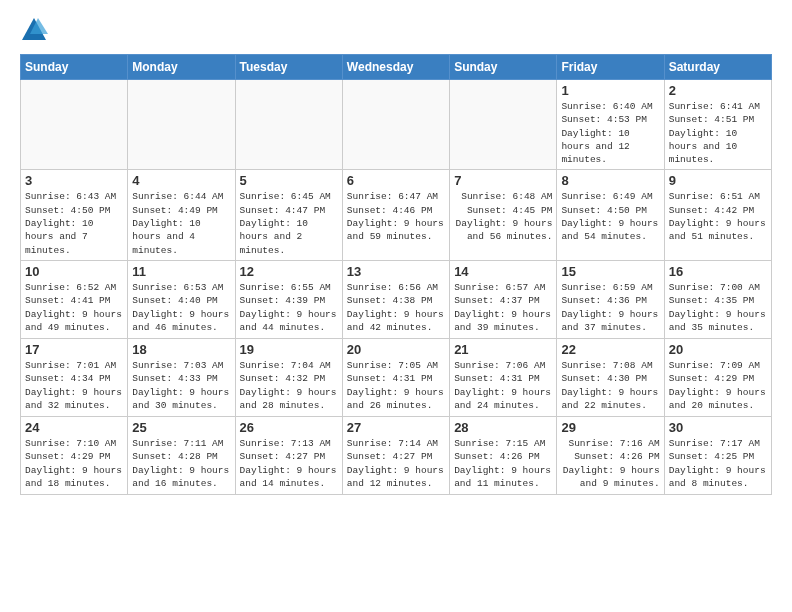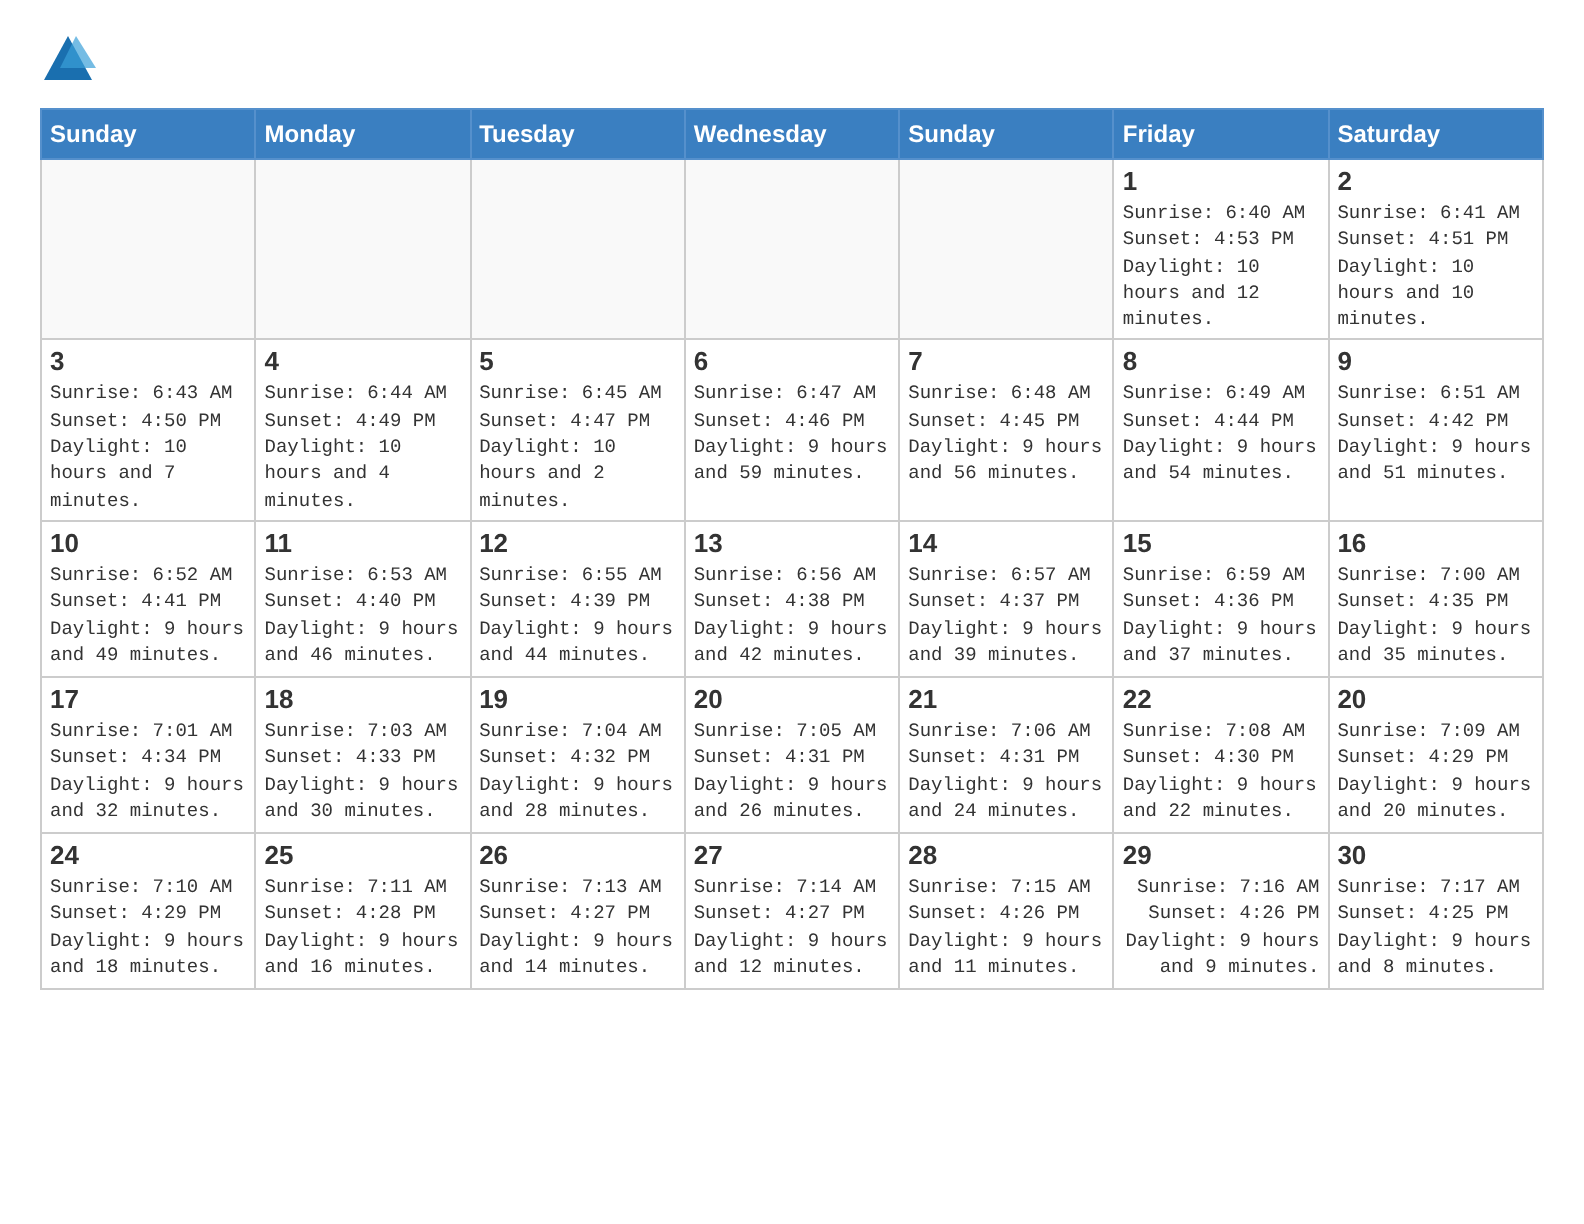--- a/index.html
+++ b/index.html
@@ -164,28 +164,28 @@
 Daylight: 10 hours and 2 minutes.</div>
           </td>
           <td>
             <div class="day-number">6</div>
             <div class="day-info" style="white-space: pre-line;">Sunrise: 6:47 AM
 Sunset: 4:46 PM
 Daylight: 9 hours and 59 minutes.</div>
           </td>
           <td>
             <div class="day-number">7</div>
-            <div class="day-info" style="white-space: pre-line;">Sunrise: 6:48 AM
+            <div class="day-info" style="white-space: pre-line; text-align: right;">Sunrise: 6:48 AM
 Sunset: 4:45 PM
 Daylight: 9 hours and 56 minutes.</div>
           </td>
           <td>
             <div class="day-number">8</div>
             <div class="day-info" style="white-space: pre-line;">Sunrise: 6:49 AM
-Sunset: 4:44 PM
+Sunset: 4:50 PM
 Daylight: 9 hours and 54 minutes.</div>
           </td>
           <td>
             <div class="day-number">9</div>
             <div class="day-info" style="white-space: pre-line;">Sunrise: 6:51 AM
 Sunset: 4:42 PM
 Daylight: 9 hours and 51 minutes.</div>
           </td>
         </tr>
         <tr>

